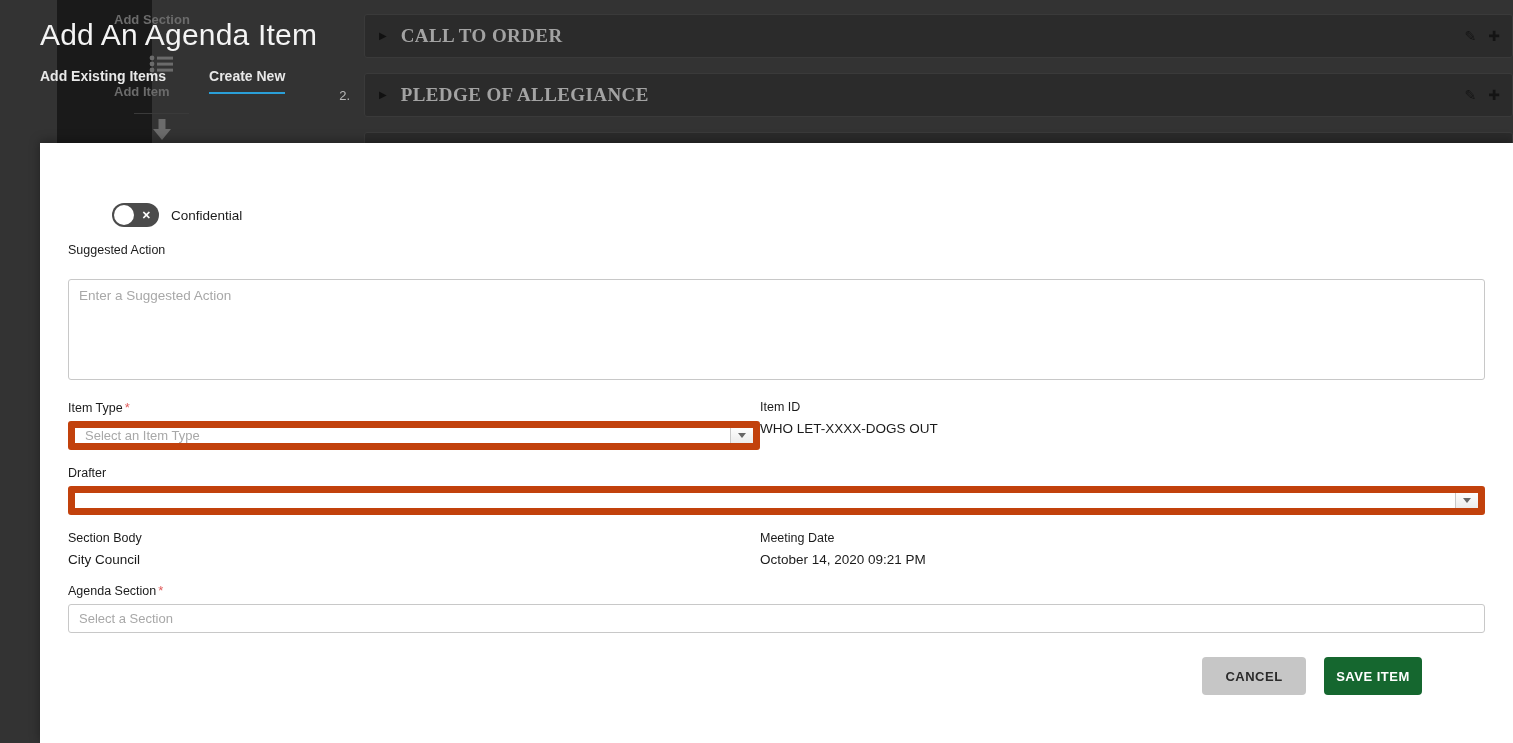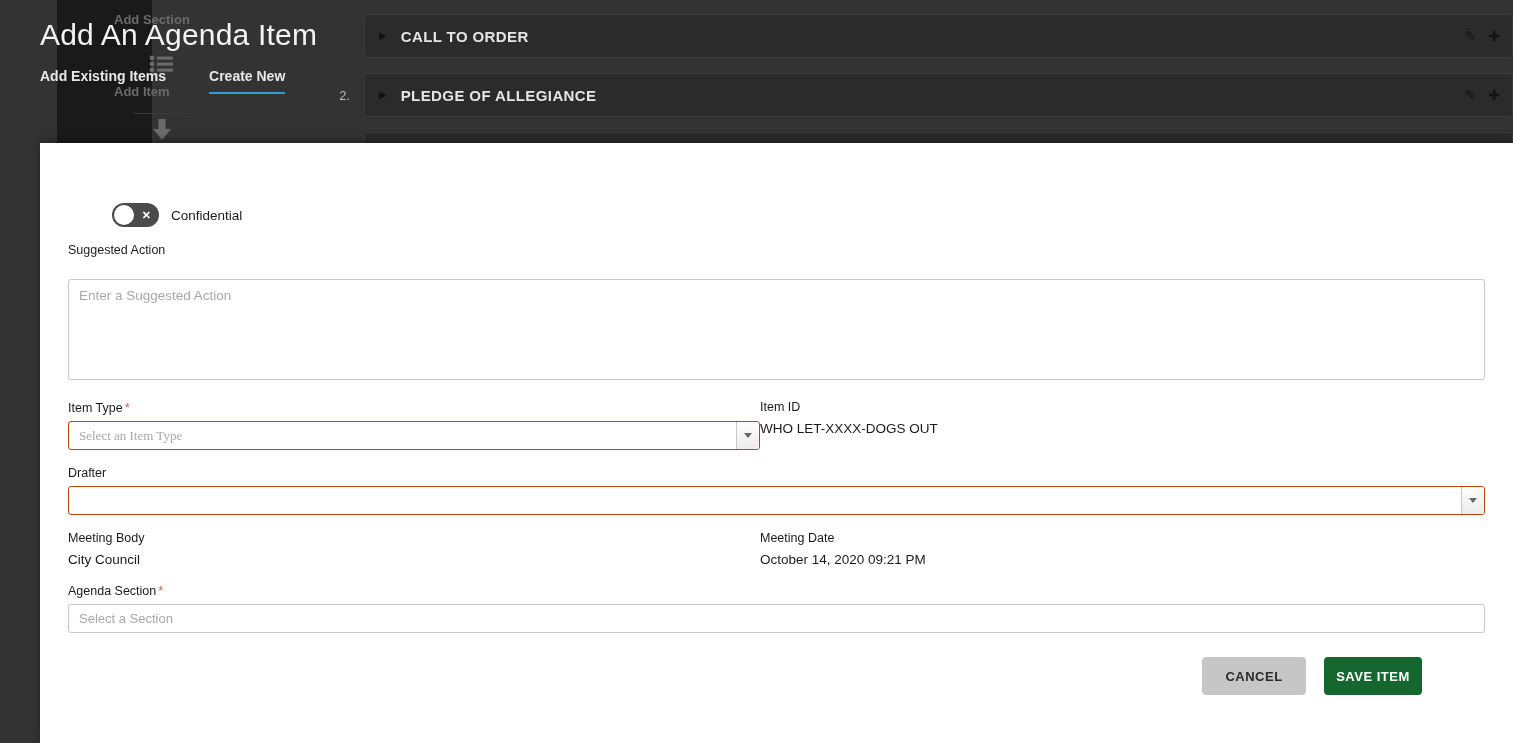--- a/index.html
+++ b/index.html
@@ -66,21 +66,21 @@
   .bg-card {
     flex: 1 1 auto; height: 44px; background: #2b2b2b;
     border: 1px solid #3a3a3a; border-radius: 3px;
     display: flex; align-items: center; padding: 0 14px;
     position: relative;
   }
   .bg-caret {
     color: #111; font-size: 10px; margin-right: 14px; line-height: 1;
   }
   .bg-card-label {
-    color: #e5e5e5; font-size: 15px; font-weight: 700; letter-spacing: .4px;
+    color: #a3a3a3; font-size: 19px; font-weight: 700; letter-spacing: .4px; font-family: Liberation Serif, serif;
   }
   .bg-card-actions {
     position: absolute; right: 12px; top: 0; height: 100%;
     display: flex; align-items: center; gap: 12px;
   }
   .bg-ico { color: #141414; font-size: 14px; line-height: 1; }
 
   
   .modal {
     position: absolute; left: 40px; top: 143px; right: 0; bottom: 0;
@@ -124,23 +124,22 @@
   .confidential-label { font-size: 13.5px; color: #1b1b1b; }
 
   .sec-action { margin-top: 16px; }
 
   .grid2 { margin-top: 16px; display: flex; }
   .g-left { width: 692px; flex: none; }
   .g-right { flex: 1 1 auto; }
 
   .select {
     display: flex; width: 100%; height: 29px;
-    border: 1px solid #c2410c; border-radius: 3px; background: #fff;
+    border: 7px solid #c2410c; border-radius: 3px; background: #fff;
     overflow: hidden;
-    font-family: Liberation Serif, serif;
   }
   .select-value {
     flex: 1 1 auto; display: flex; align-items: center;
     padding: 0 10px; font-size: 13px; color: #a8a8a8;
   }
   .select-btn {
     width: 23px; flex: none; border-left: 1px solid #c8c8c8;
     background: linear-gradient(#fdfdfd,#ececec);
     display: flex; align-items: center; justify-content: center;
   }
@@ -278,21 +277,21 @@
           <div class="select-value"></div>
           <div class="select-btn">
             <span class="caret-dn"></span>
           </div>
         </div>
       </div>
     </div>
 
     <div class="grid2">
       <div class="g-left">
-        <label class="field-label">Meeting Body</label>
+        <label class="field-label">Section Body</label>
         <div class="static-value">City Council</div>
       </div>
       <div class="g-right">
         <label class="field-label">Meeting Date</label>
         <div class="static-value">October 14, 2020 09:21 PM</div>
       </div>
     </div>
 
     <div style="margin-top:16px;">
       <label class="field-label">

